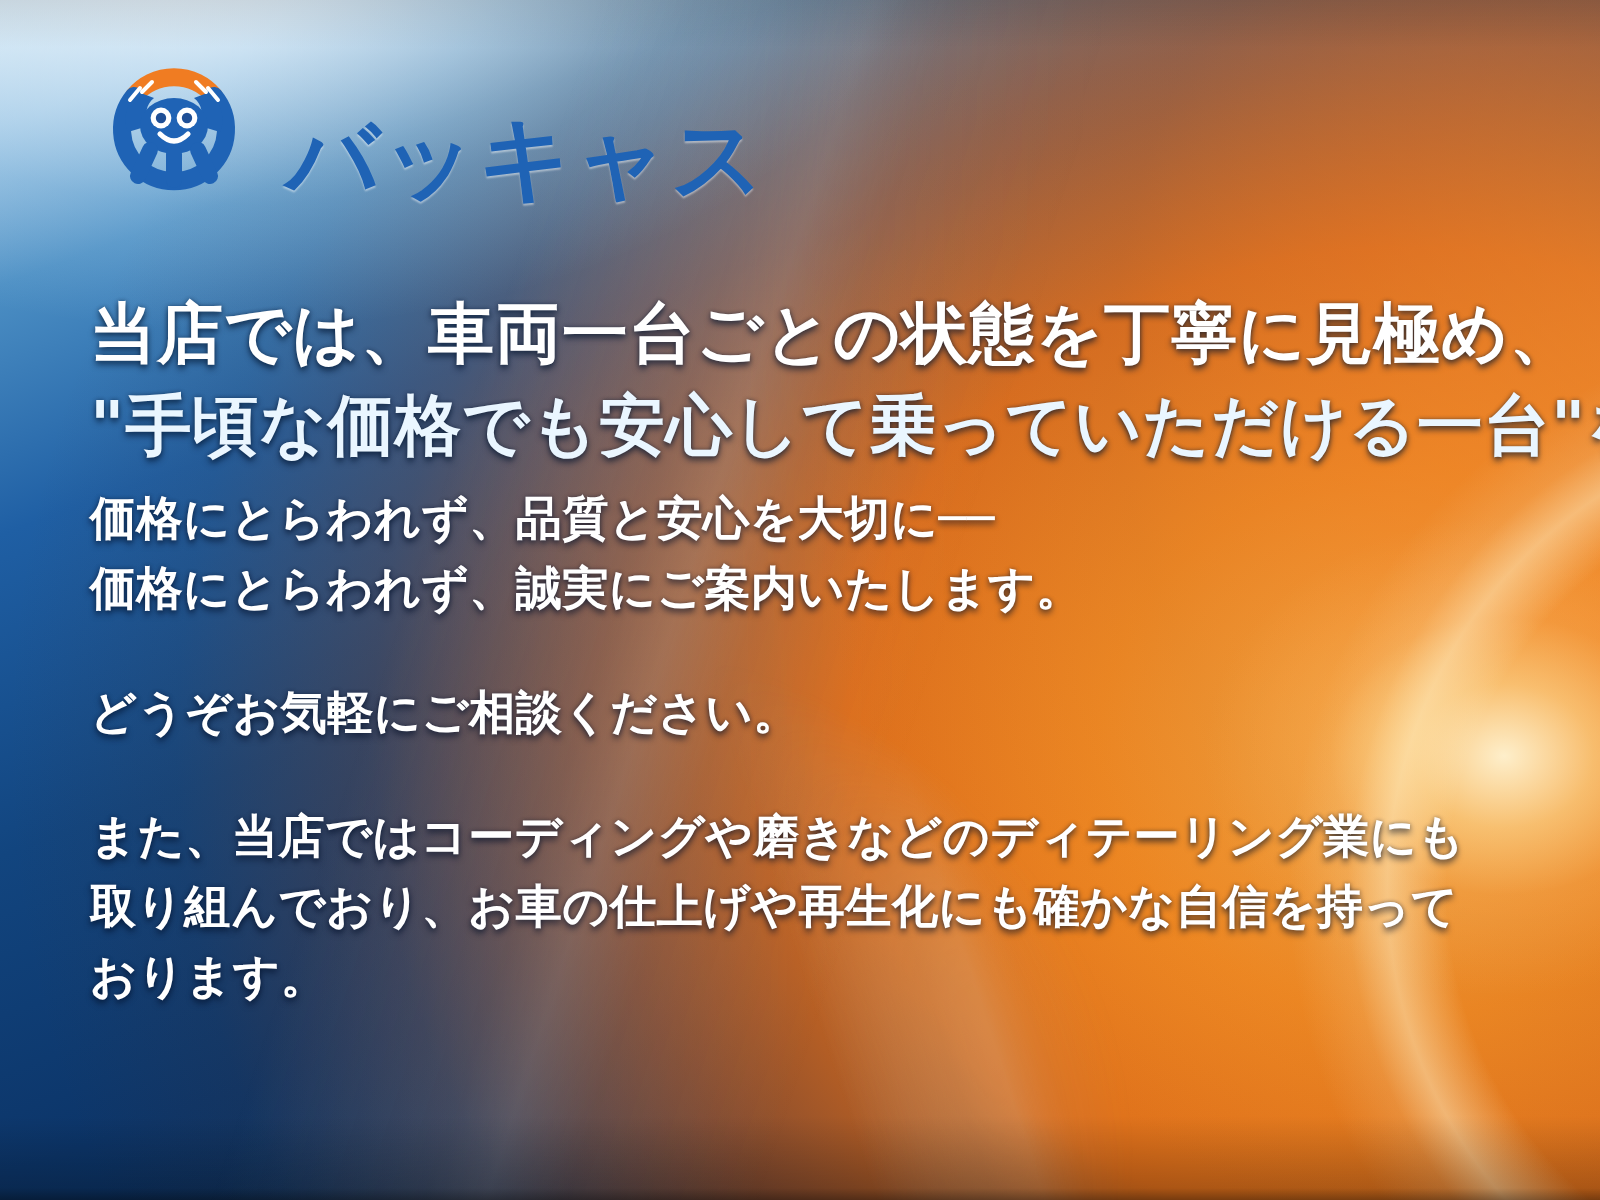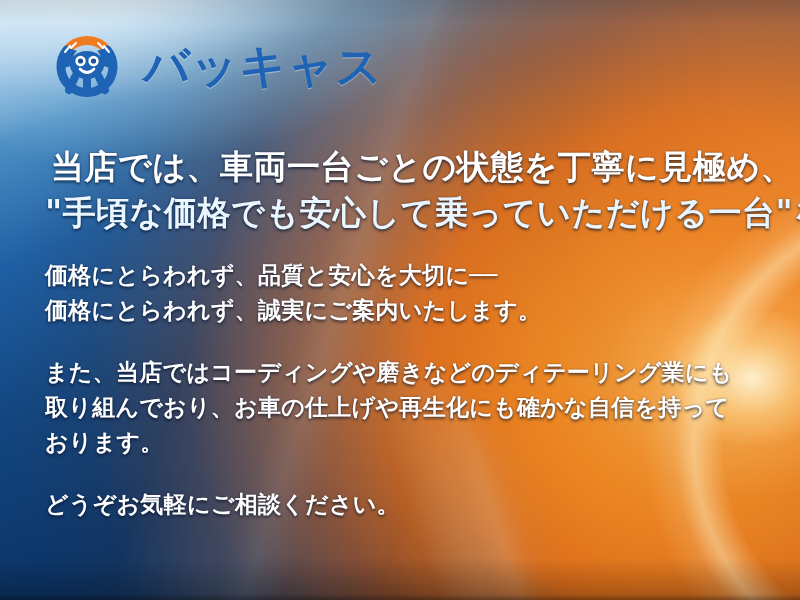--- a/index.html
+++ b/index.html
@@ -109,21 +109,21 @@
   #bg-vignette{
     background:
       linear-gradient(to bottom, rgba(0,0,0,0) 93%, rgba(0,0,0,0.22) 99%, rgba(0,0,0,0.45) 100%),
       linear-gradient(to top,   rgba(0,0,0,0) 96%, rgba(0,0,0,0.10) 100%);
   }
 
   
   #content{position:relative;z-index:5;padding:30px 0 0 45px;}
 
   
-  #logo-row{display:flex;align-items:center;gap:14px;height:72px;}
+  #logo-row{display:flex;align-items:flex-end;gap:14px;height:72px;}
   #logo-mark{width:84px;height:76px;flex:0 0 auto;}
   #logo-wordmark{
     font-weight:700;
     font-size:46px;
     letter-spacing:1px;
     color:#1f63b5;
     line-height:1;
     text-shadow:0 1px 1px rgba(255,255,255,0.45);
     white-space:nowrap;
   }
@@ -132,35 +132,34 @@
   #headline{
     margin-top:42px;
     font-weight:700;
     font-size:33px;
     line-height:1.38;
     color:#ffffff;
     letter-spacing:0.5px;
     text-shadow:
       0 2px 3px rgba(0,20,45,0.62),
       0 0 2px rgba(0,20,45,0.45);
-    text-align: center;
   }
   #headline .quoted{color:#eaf6ff;}
 
   .body-block{
     font-weight:700;
     font-size:23px;
     line-height:1.52;
     color:#ffffff;
     letter-spacing:0.3px;
     text-shadow:
       0 2px 3px rgba(0,15,40,0.60),
       0 0 2px rgba(0,15,40,0.40);
   }
-  #para-1{margin-top:23px;}
+  #para-1{margin-top:8px;}
   #para-2{margin-top:27px;}
   #para-3{margin-top:27px;}
   .line{white-space:nowrap;}
 </style>
 </head>
 <body>
 
 <div id="banner">
 
   <div class="bg-layer" id="bg-base"></div>
@@ -209,24 +208,24 @@
     <div id="headline">
       <div class="line">当店では、車両一台ごとの状態を丁寧に見極め、</div>
       <div class="line quoted">"手頃な価格でも安心して乗っていただける一台"を</div>
     </div>
 
     <div class="body-block" id="para-1">
       <div class="line">価格にとらわれず、品質と安心を大切に──</div>
       <div class="line">価格にとらわれず、誠実にご案内いたします。</div>
     </div>
 
+    <div class="body-block" id="para-3">
+      <div class="line">どうぞお気軽にご相談ください。</div>
+    </div>
+
     <div class="body-block" id="para-2">
       <div class="line">また、当店ではコーディングや磨きなどのディテーリング業にも</div>
       <div class="line">取り組んでおり、お車の仕上げや再生化にも確かな自信を持って</div>
       <div class="line">おります。</div>
     </div>
 
-    <div class="body-block" id="para-3">
-      <div class="line">どうぞお気軽にご相談ください。</div>
-    </div>
-
   </div>
 </div>
 
 </body></html>

